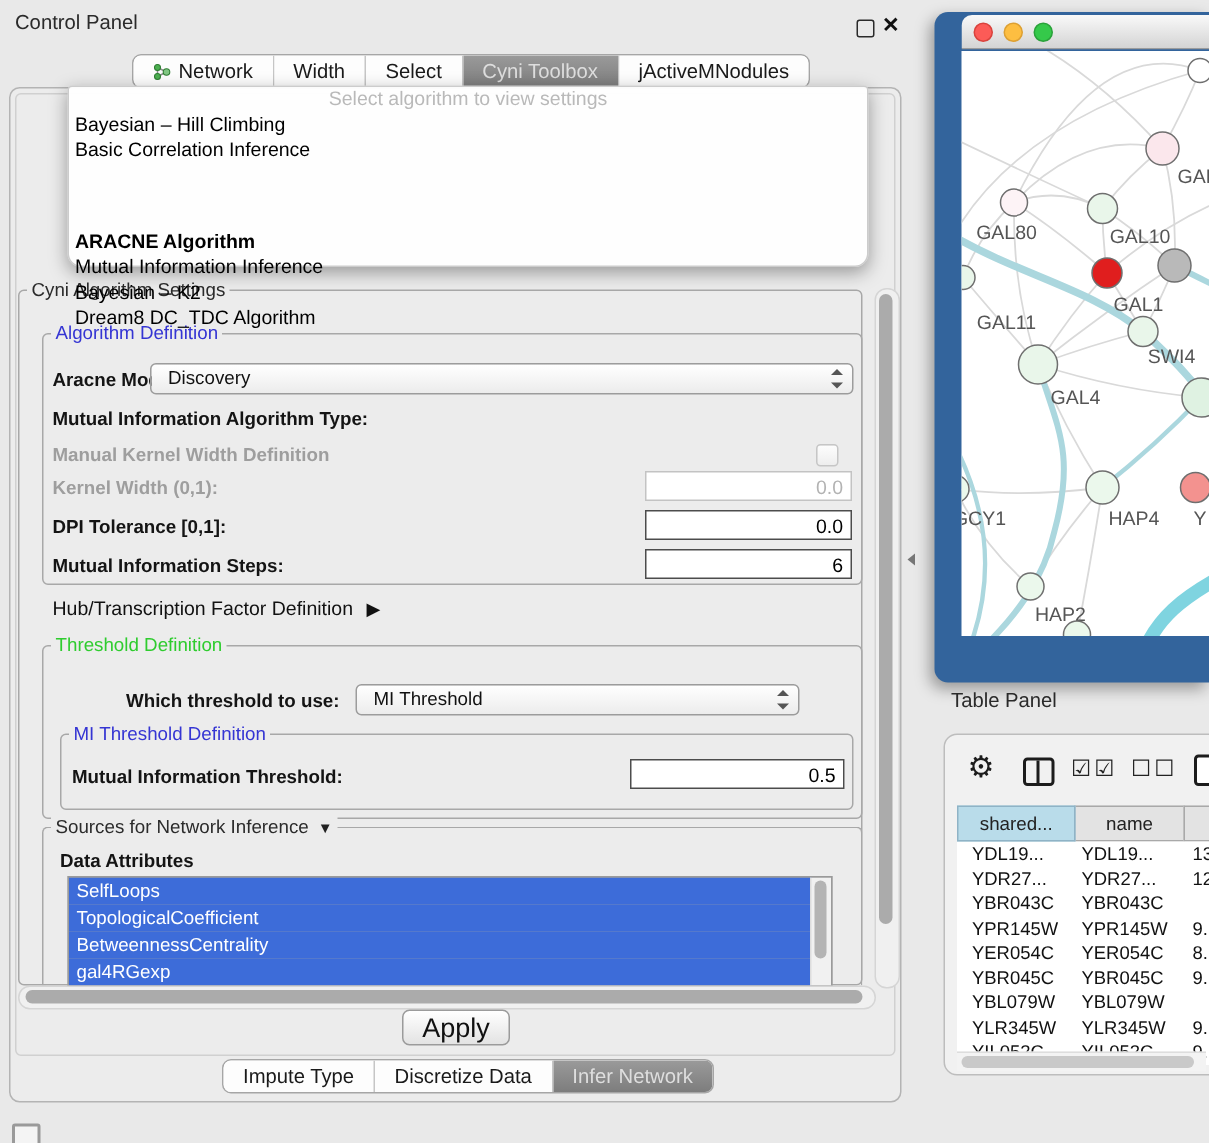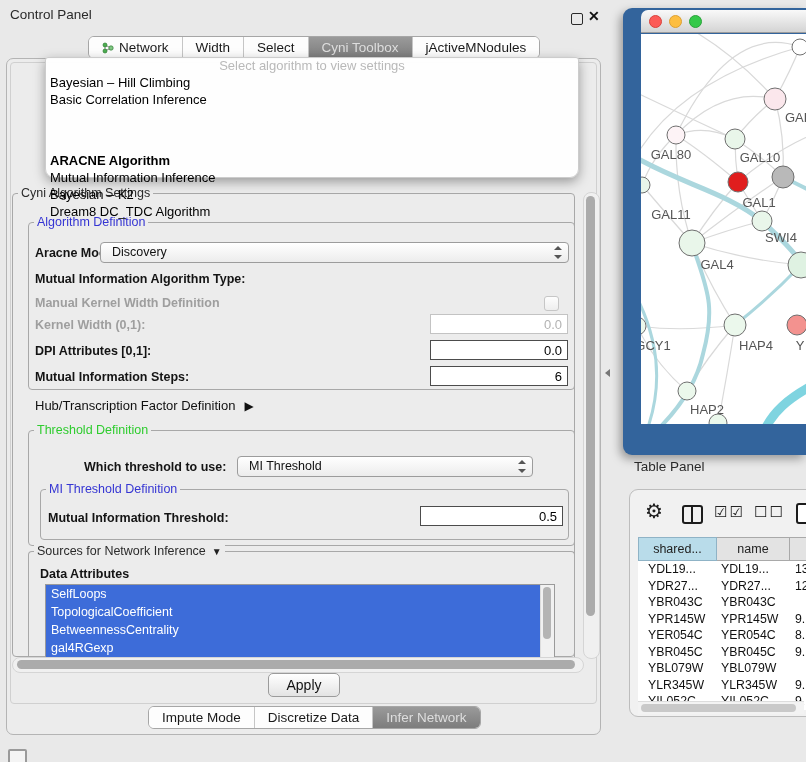--- a/index.html
+++ b/index.html
@@ -77,21 +77,21 @@
   
   .vscroll{position:absolute;left:583px;top:192px;width:15px;height:465px;background:#f0f0f0;
            border:1px solid #d5d5d5;border-radius:8px;z-index:4;}
   .vthumb{position:absolute;left:2px;top:3px;width:9px;height:420px;background:#ababab;border-radius:5px;}
   .hscroll{position:absolute;left:12px;top:657px;width:570px;height:14px;background:#f0f0f0;
            border:1px solid #d5d5d5;border-radius:8px;z-index:4;}
   .hthumb{position:absolute;left:4px;top:2px;width:558px;height:9px;background:#ababab;border-radius:5px;}
 
   
   .apply-btn{position:absolute;left:268px;top:673px;width:70px;height:22px;border:1px solid #9b9b9b;border-radius:5px;
-             background:linear-gradient(#ffffff,#e3e3e3);font-size:14px;color:#111;text-align:center;line-height:22px;z-index:4;}
+             background:linear-gradient(#ffffff,#e3e3e3);font-size:18px;color:#111;text-align:center;line-height:22px;z-index:4;}
   .tabbar.bottom{left:148px;top:706px;z-index:4;}
 
   .mini-icon{position:absolute;left:8px;top:749px;width:15px;height:13px;border:2px solid #9a9a9a;border-radius:2px;background:#f4f4f4;}
   .grabber{position:absolute;left:605px;top:369px;width:0;height:0;border-top:4px solid transparent;
            border-bottom:4px solid transparent;border-right:5px solid #777;}
 
   
   .net-window{position:absolute;left:623px;top:8px;width:183px;height:447px;background:#33649c;
               border-radius:9px 0 0 9px;box-shadow:-3px 4px 10px rgba(0,0,0,0.35);}
   .net-titlebar{position:absolute;left:18px;top:2px;width:165px;height:23px;
@@ -199,21 +199,21 @@
   </div>
 
   <div class="lbl" style="left:35px;top:269px;">Mutual Information Algorithm Type:</div>
 
   <div class="lbl dim" style="left:35px;top:293px;">Manual Kernel Width Definition</div>
   <div class="checkbox" style="left:544px;top:296px;"></div>
 
   <div class="lbl dim" style="left:35px;top:315px;">Kernel Width (0,1):</div>
   <input class="field dis" style="left: 430px; top: 314px; width: 138px; height: 20px;" readonly="" value="0.0">
 
-  <div class="lbl" style="left:35px;top:341px;">DPI Attributes [0,1]:</div>
+  <div class="lbl" style="left:35px;top:341px;">DPI Tolerance [0,1]:</div>
   <input class="field" style="left: 430px; top: 340px; width: 138px; height: 20px;" readonly="" value="0.0">
 
   <div class="lbl" style="left:35px;top:367px;">Mutual Information Steps:</div>
   <input class="field" style="left: 430px; top: 366px; width: 138px; height: 20px;" readonly="" value="6">
 
   <div class="lbl plain" style="left:35px;top:396px;">
     <span>Hub/Transcription Factor Definition</span><span class="arrow-right">▶</span>
   </div>
 
   <div class="group" style="left:28px;top:430px;width:545px;height:114px;"></div>
@@ -250,21 +250,21 @@
       <div class="vthumb"></div>
     </div>
   <div class="hscroll">
       <div class="hthumb"></div>
     </div>
 
   <div class="apply-btn">Apply</div>
 
   <div class="tabbar bottom">
     <span class="tab">
-        <span>Impute Mode</span>
+        <span>Impute Type</span>
       </span>
     <span class="tab">
         <span>Discretize Data</span>
       </span>
     <span class="tab sel">
         <span>Infer Network</span>
       </span>
   </div>
 
   <div class="mini-icon"></div>

